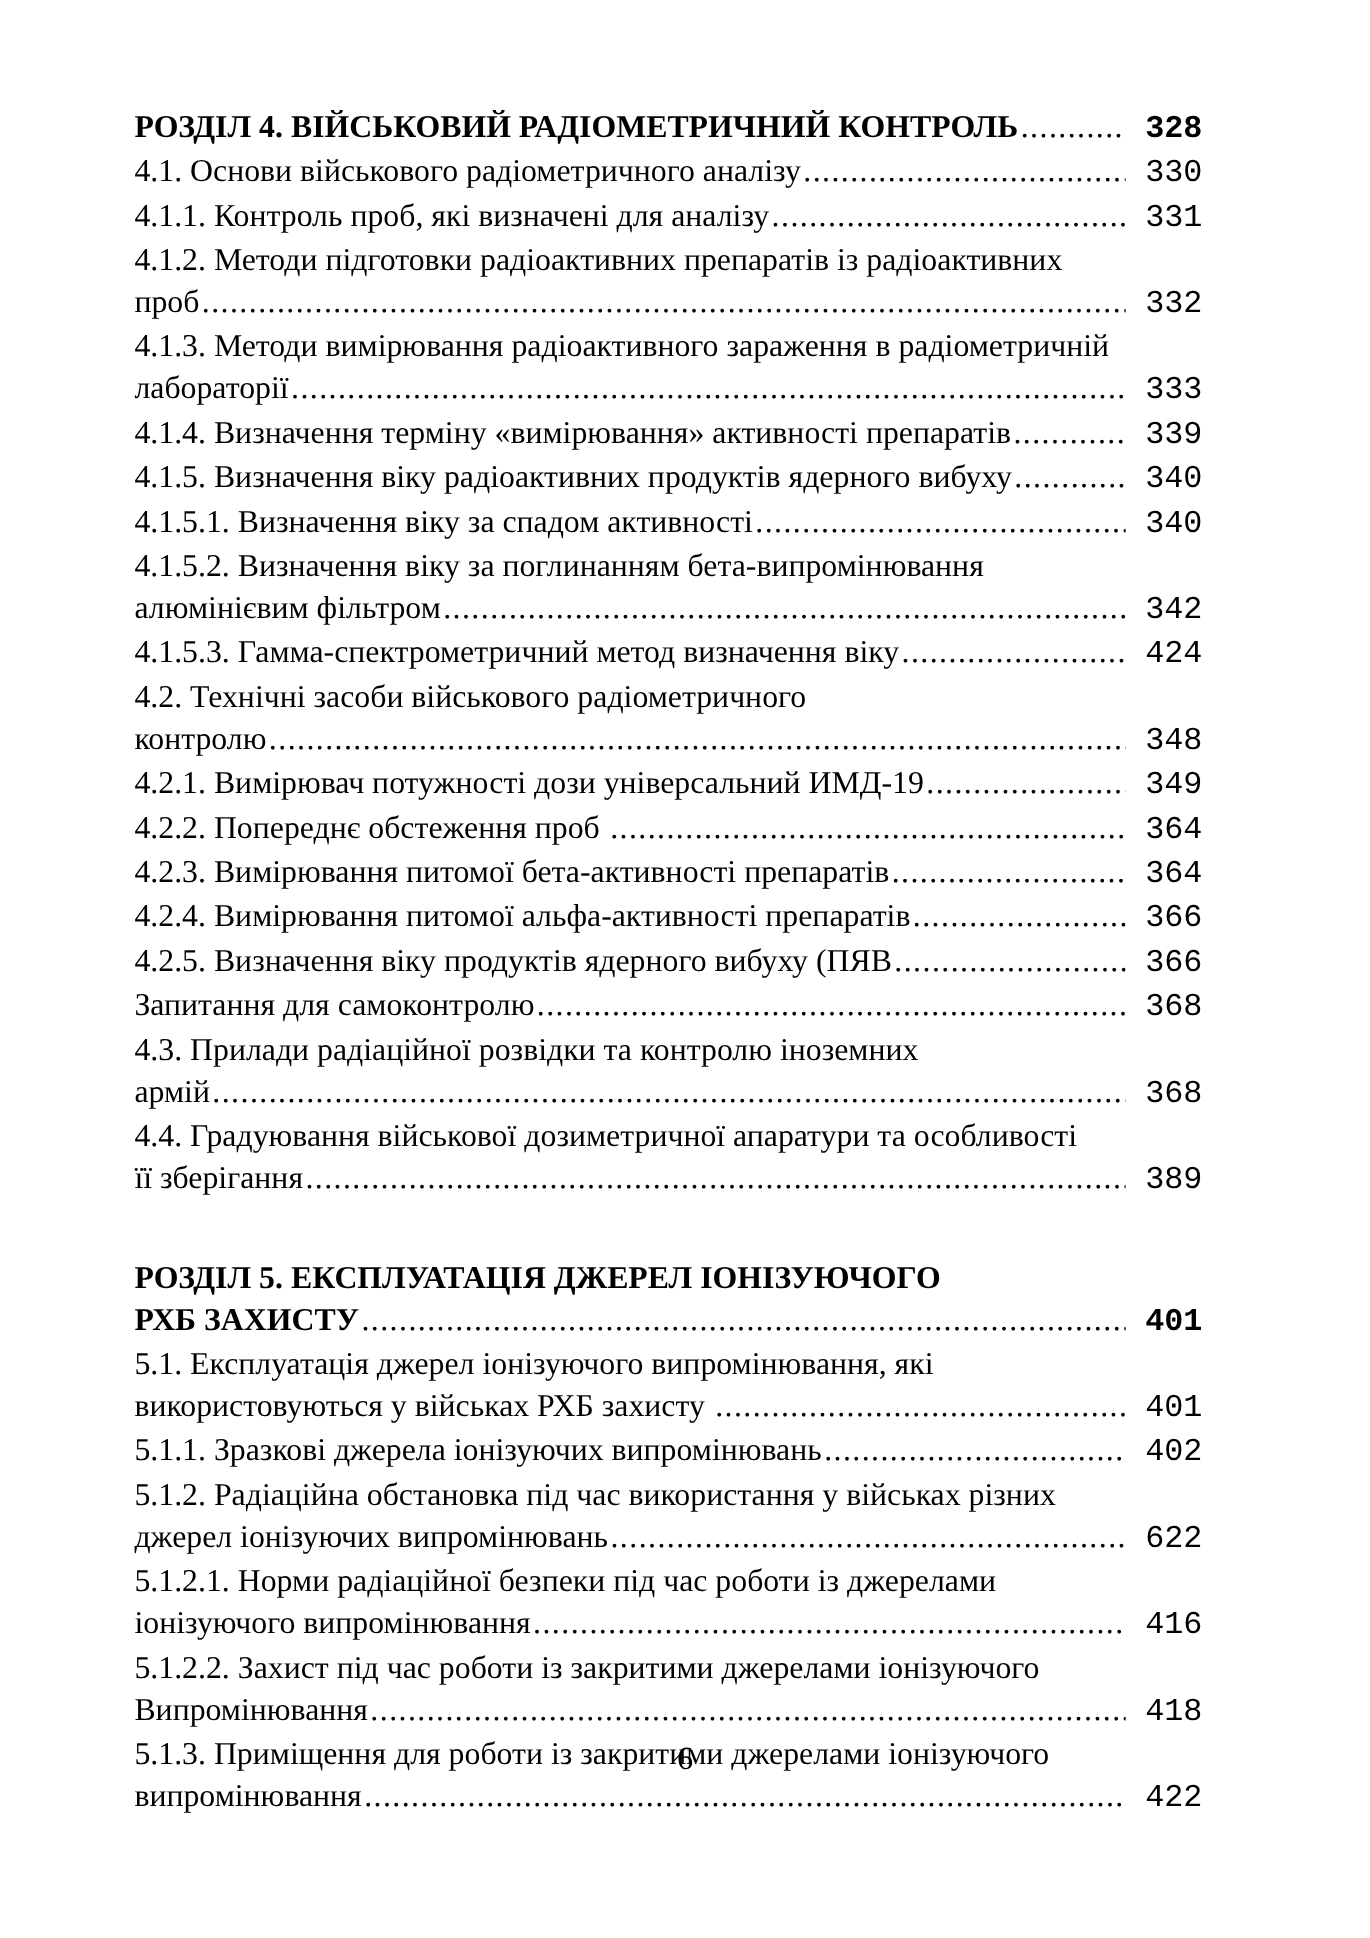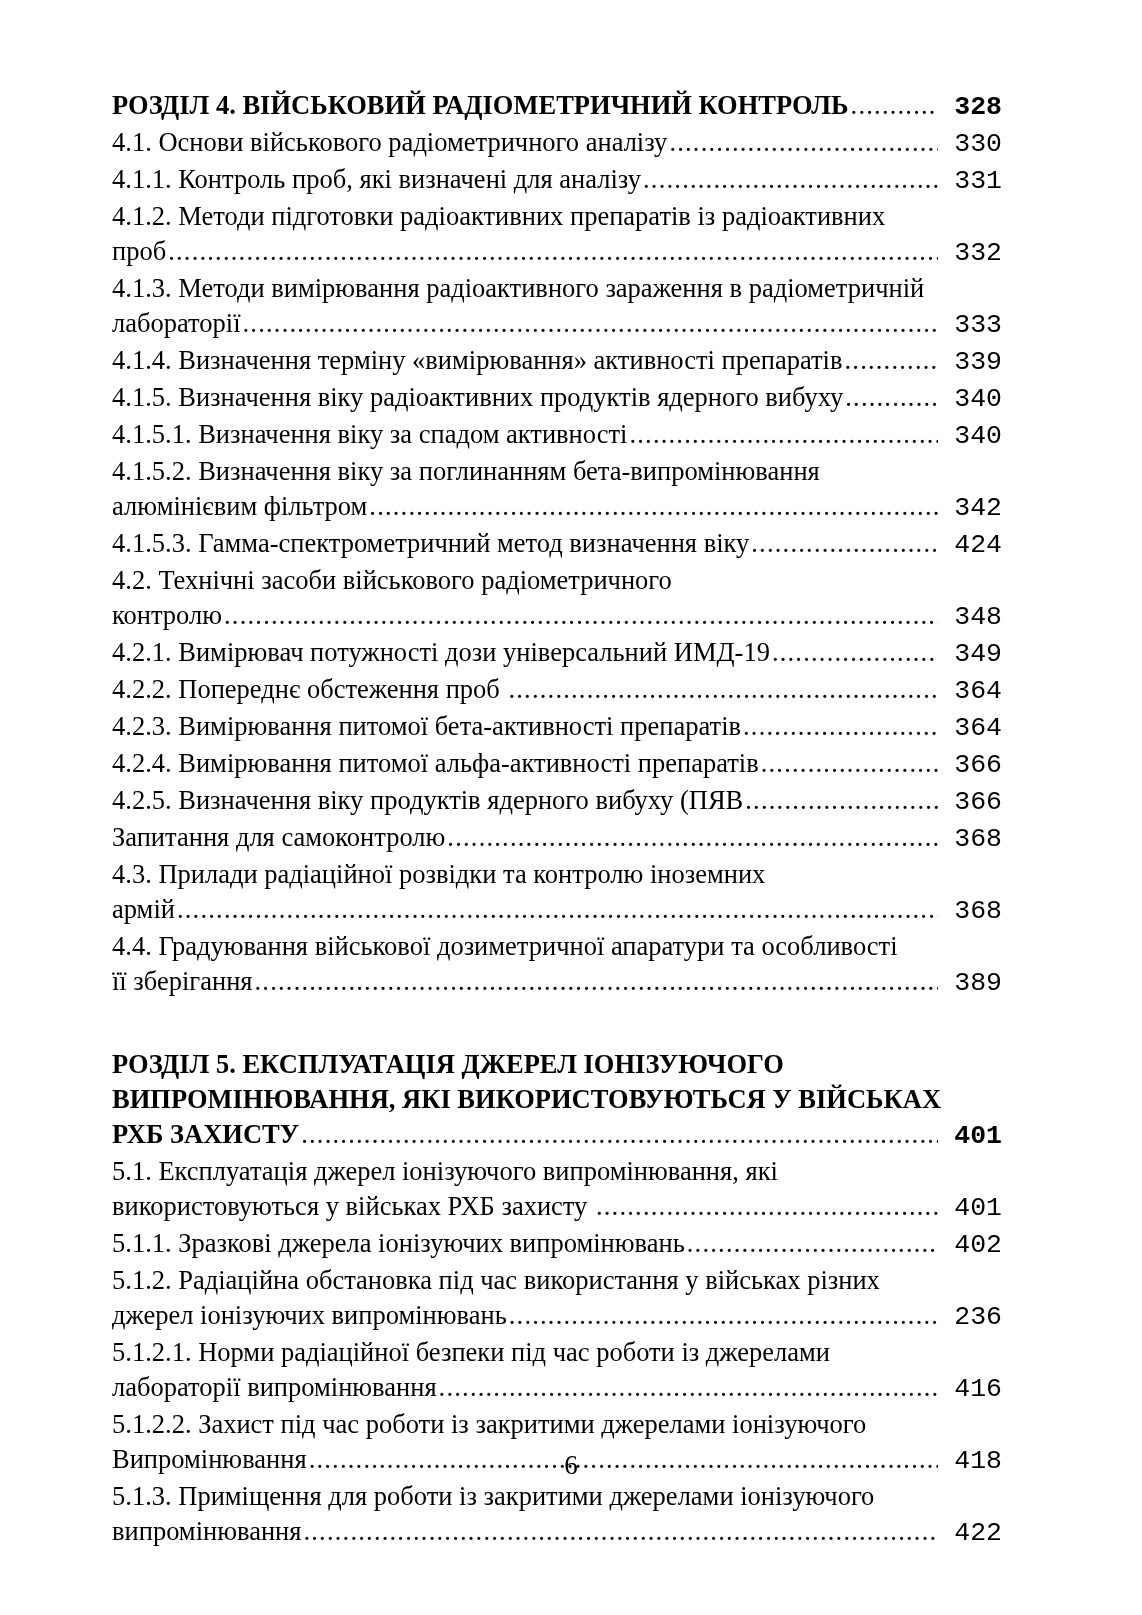--- a/index.html
+++ b/index.html
@@ -248,23 +248,20 @@
           <span class="txt">її зберігання</span>
           <span class="leader"></span>
           <span class="pg">389</span>
         </div>
       </div>
       <div class="gap-chapter"></div>
       <div class="entry chapter">
         <div class="line nodots">
           <span class="txt">РОЗДІЛ 5. ЕКСПЛУАТАЦІЯ ДЖЕРЕЛ ІОНІЗУЮЧОГО</span>
         </div>
-        <div class="line nodots">
-          <span class="txt">ВИПРОМІНЮВАННЯ, ЯКІ ВИКОРИСТОВУЮТЬСЯ У ВІЙСЬКАХ</span>
-        </div>
         <div class="line">
           <span class="txt">РХБ ЗАХИСТУ</span>
           <span class="leader"></span>
           <span class="pg">401</span>
         </div>
       </div>
       <div class="entry">
         <div class="line nodots">
           <span class="txt">5.1. Експлуатація джерел іонізуючого випромінювання, які</span>
         </div>
@@ -281,29 +278,29 @@
           <span class="pg">402</span>
         </div>
       </div>
       <div class="entry">
         <div class="line nodots">
           <span class="txt">5.1.2. Радіаційна обстановка під час використання у військах різних</span>
         </div>
         <div class="line">
           <span class="txt">джерел іонізуючих випромінювань</span>
           <span class="leader"></span>
-          <span class="pg">236</span>
+          <span class="pg">622</span>
         </div>
       </div>
       <div class="entry">
         <div class="line nodots">
           <span class="txt">5.1.2.1. Норми радіаційної безпеки під час роботи із джерелами</span>
         </div>
         <div class="line">
-          <span class="txt">лабораторії випромінювання</span>
+          <span class="txt">іонізуючого випромінювання</span>
           <span class="leader"></span>
           <span class="pg">416</span>
         </div>
       </div>
       <div class="entry">
         <div class="line nodots">
           <span class="txt">5.1.2.2. Захист під час роботи із закритими джерелами іонізуючого</span>
         </div>
         <div class="line">
           <span class="txt">Випромінювання</span>

